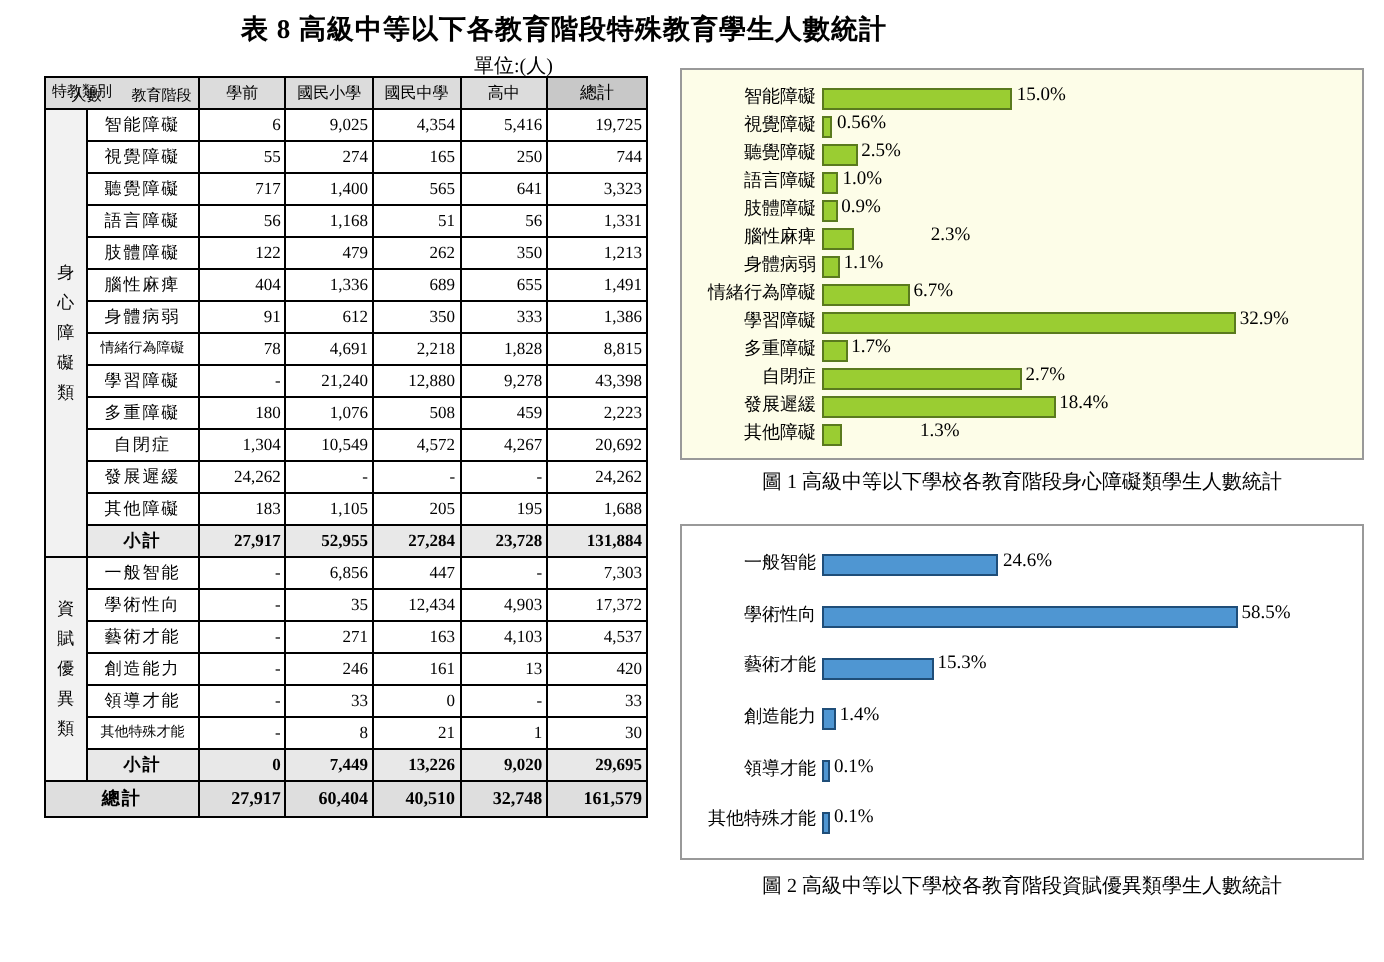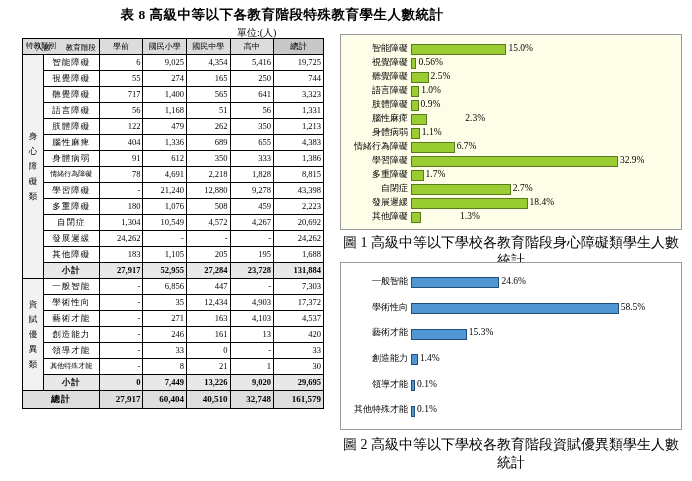--- a/index.html
+++ b/index.html
@@ -80,21 +80,21 @@
   .cbar{
     position:absolute;top:3px;height:9px;
     border:1px solid #5a7a1e;
     background:#9acd32;
   }
   .cval{
     position:absolute;top:0;font-size:9.5px;line-height:15px;white-space:nowrap;
   }
   #chart2 .cbar{border:1px solid #1f4e79;background:#4f96d2;}
   .caption{
-    position:absolute;font-size:14px;text-align:center;width:342px;left:340px;
+    position:absolute;font-size:10px;text-align:center;width:342px;left:340px;
   }
   #cap1{top:234px;}
   #cap2{top:436px;}
 </style>
 </head>
 <body>
 
 <div class="page-title">表 8 高級中等以下各教育階段特殊教育學生人數統計</div>
 <div class="unit-label">單位:(人)</div>
 
@@ -161,21 +161,21 @@
           <td class="num">262</td>
           <td class="num">350</td>
           <td class="tot">1,213</td>
         </tr>
         <tr>
           <td class="name-col">腦性麻痺</td>
           <td class="num">404</td>
           <td class="num">1,336</td>
           <td class="num">689</td>
           <td class="num">655</td>
-          <td class="tot">4,383</td>
+          <td class="tot">1,491</td>
         </tr>
         <tr>
           <td class="name-col">身體病弱</td>
           <td class="num">91</td>
           <td class="num">612</td>
           <td class="num">350</td>
           <td class="num">333</td>
           <td class="tot">1,386</td>
         </tr>
         <tr>

